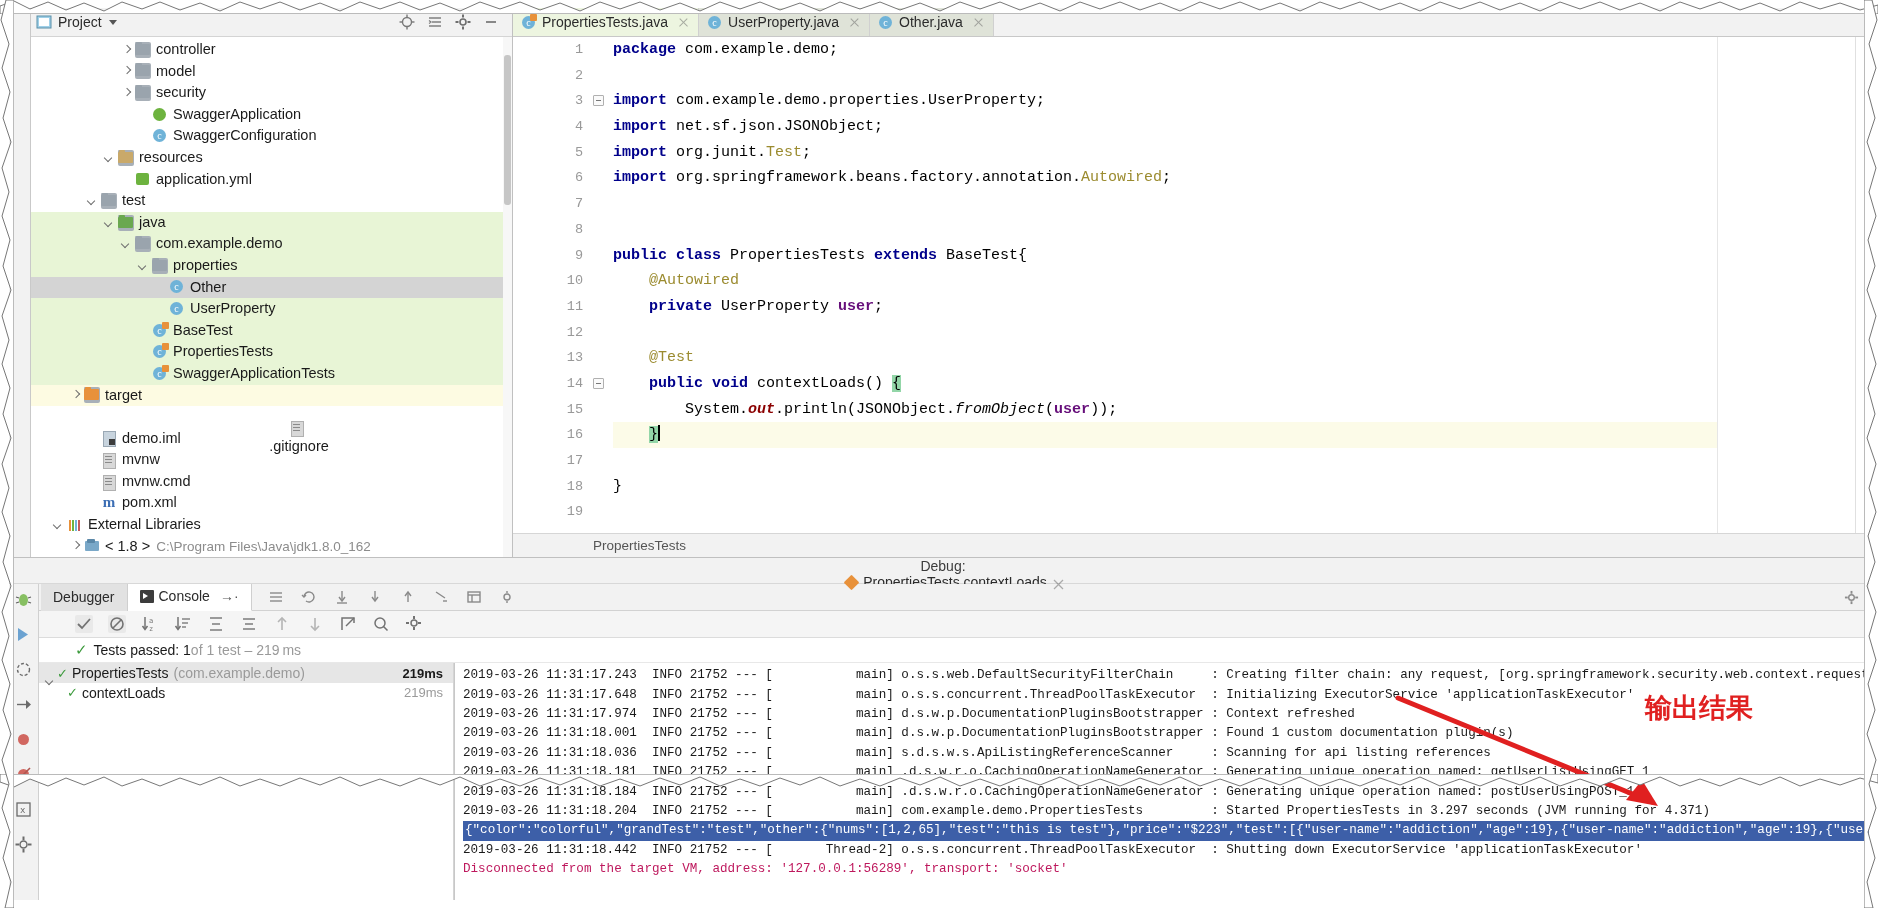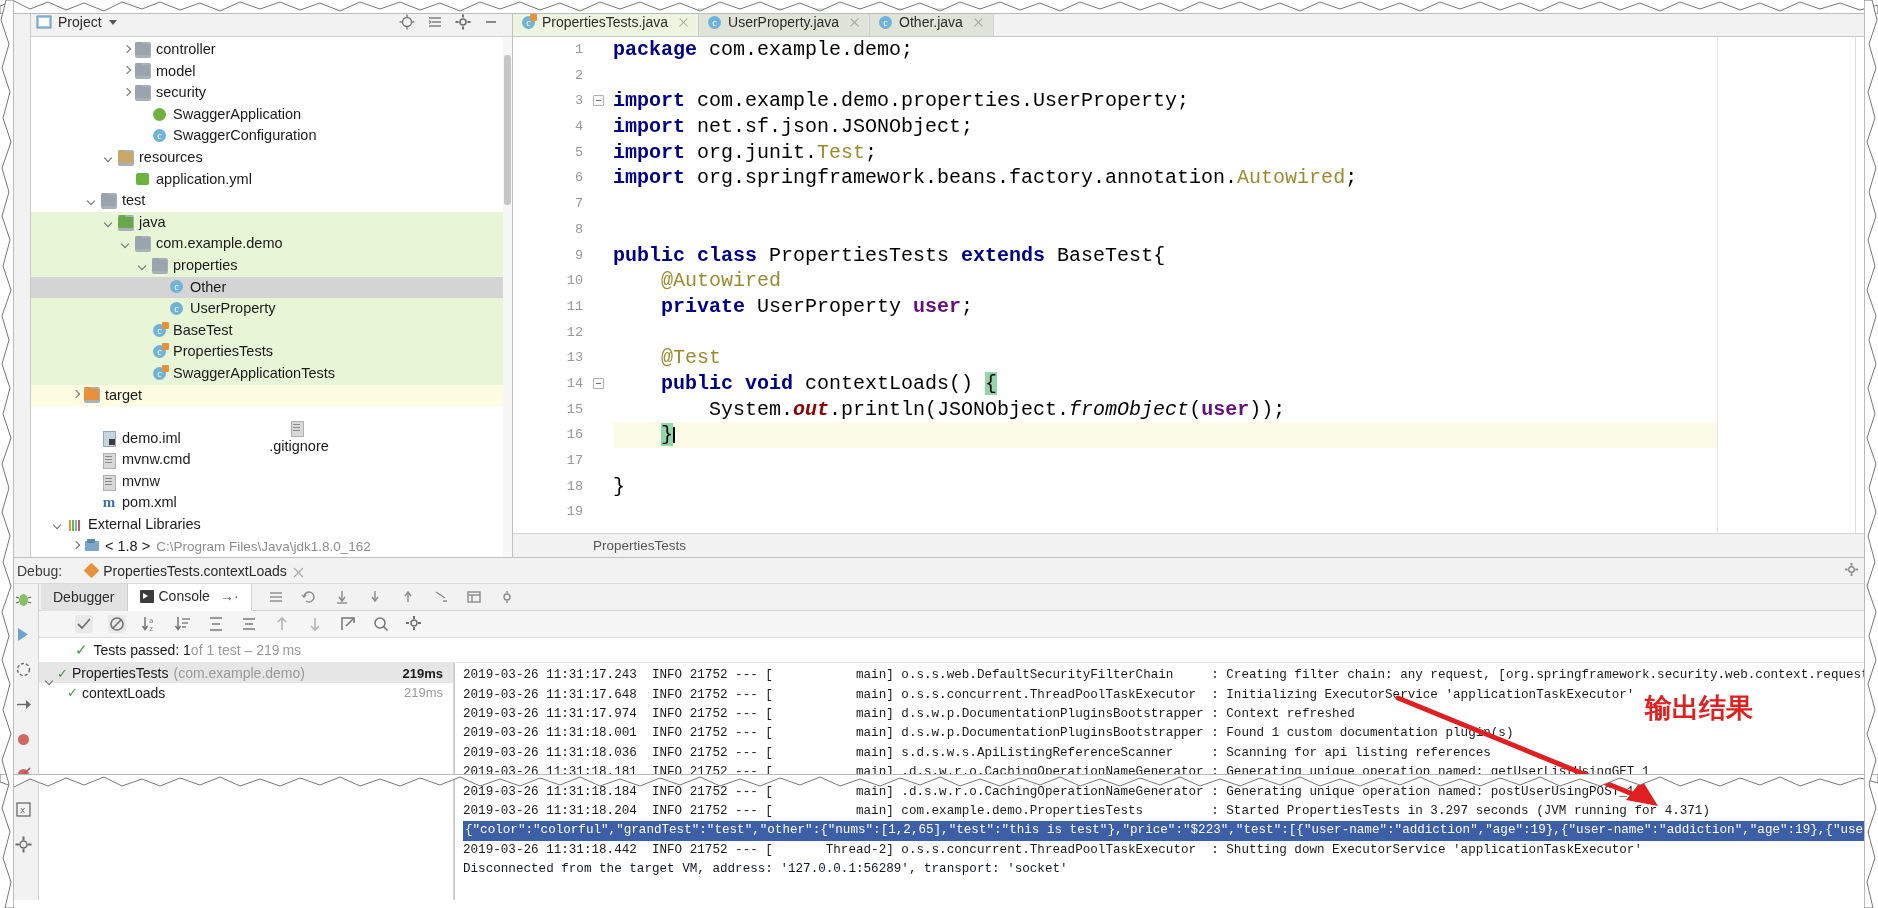--- a/index.html
+++ b/index.html
@@ -210,21 +210,21 @@
   }
 
   #fold-col { width:16px; min-width:16px; position:relative; background:#fff; }
   .foldmark { position:absolute; width:11px; height:11px; left:2px;
     border:1px solid #b0b0b0; background:#fafafa; border-radius:1px; }
   .foldmark::before{ content:''; position:absolute; left:2px; top:4px; width:5px; height:1px; background:#777; }
 
   #code {
     flex:1; position:relative;
     font-family:"Liberation Mono", monospace;
-    font-size:20px; white-space:pre;
+    font-size:15px; white-space:pre;
     padding-left:6px;
   }
   .cline { height:25.7px; line-height:25.7px; }
   .cline.curline { background:#fcfbe8; }
   .kw { color:#00008b; font-weight:bold; }
   .ann { color:#9b8b2f; }
   .fld { color:#660e7a; font-weight:bold; }
   .stat { color:#8b0000; font-weight:bold; font-style:italic; }
   .meth-it { font-style:italic; }
   .brace-hl { background:#93d6a8; }
@@ -242,21 +242,21 @@
     font-size:13.5px; color:#555;
   }
 
   
   #debug-panel { flex:1; display:flex; flex-direction:column; border-top:1px solid #c0c0c0; background:#fff; }
 
   #debug-title {
     height:26px; min-height:26px; background:#f2f2f2;
     border-bottom:1px solid #d8d8d8;
     display:flex; align-items:center; padding-left:8px;
-    font-size:14px; color:#2b2b2b;
+    font-size:14px; color:#2b2b2b;flex-direction:column;
   }
   #debug-title .dt-label { color:#3c3c3c; }
   #debug-title .dt-tab {
     display:flex; align-items:center; gap:6px; margin-left:24px; color:#2b2b2b;
   }
   .diamond {
     width:11px;height:11px;background:#e8913a; transform:rotate(45deg); border-radius:1px;
   }
   #debug-title .gear-right { margin-left:auto; margin-right:10px; opacity:.6; }
 
@@ -314,21 +314,21 @@
   .ttrow .ms.d { color:#9a9a9a; }
 
   #console {
     flex:1; position:relative; overflow:hidden; background:#ffffff;
     font-family:"Liberation Mono", monospace;
     font-size:12.6px; color:#1a1a1a;
     padding:3px 0 0 8px;
     border-left:1px solid #c8c8c8;
   }
   .logline { height:19.4px; line-height:19.4px; white-space:pre; }
-  .logline.blue { color:#0f172a; }
+  .logline.blue { color:#be185d; }
   .logline.sel { background:#3d5fa8; color:#ffffff; display:inline-block; padding:0 2px;}
 
   
   #annot { position:absolute; z-index:40; pointer-events:none; }
   #annot-text {
     position:absolute; z-index:41;
     color:#e02020; font-size:27px; font-weight:bold;
     font-family:"DejaVu Sans", sans-serif;
   }
 
@@ -500,26 +500,26 @@
               <span class="lbl">.gitignore</span>
             </div>
             <div class="tnode" style="padding-left: 55px;">
               <span class="arrow "></span>
               <span class="ico ic-iml"></span>
               <span class="lbl">demo.iml</span>
             </div>
             <div class="tnode" style="padding-left: 55px;">
               <span class="arrow "></span>
               <span class="ico ic-file"></span>
+              <span class="lbl">mvnw</span>
+            </div>
+            <div class="tnode" style="padding-left: 55px;">
+              <span class="arrow "></span>
+              <span class="ico ic-file"></span>
               <span class="lbl">mvnw.cmd</span>
-            </div>
-            <div class="tnode" style="padding-left: 55px;">
-              <span class="arrow "></span>
-              <span class="ico ic-file"></span>
-              <span class="lbl">mvnw</span>
             </div>
             <div class="tnode" style="padding-left: 55px;">
               <span class="arrow "></span>
               <span class="ico ic-maven"></span>
               <span class="lbl">pom.xml</span>
             </div>
             <div class="tnode" style="padding-left: 21px;">
               <span class="arrow open"></span>
               <span class="ico ic-lib"></span>
               <span class="lbl">External Libraries</span>

